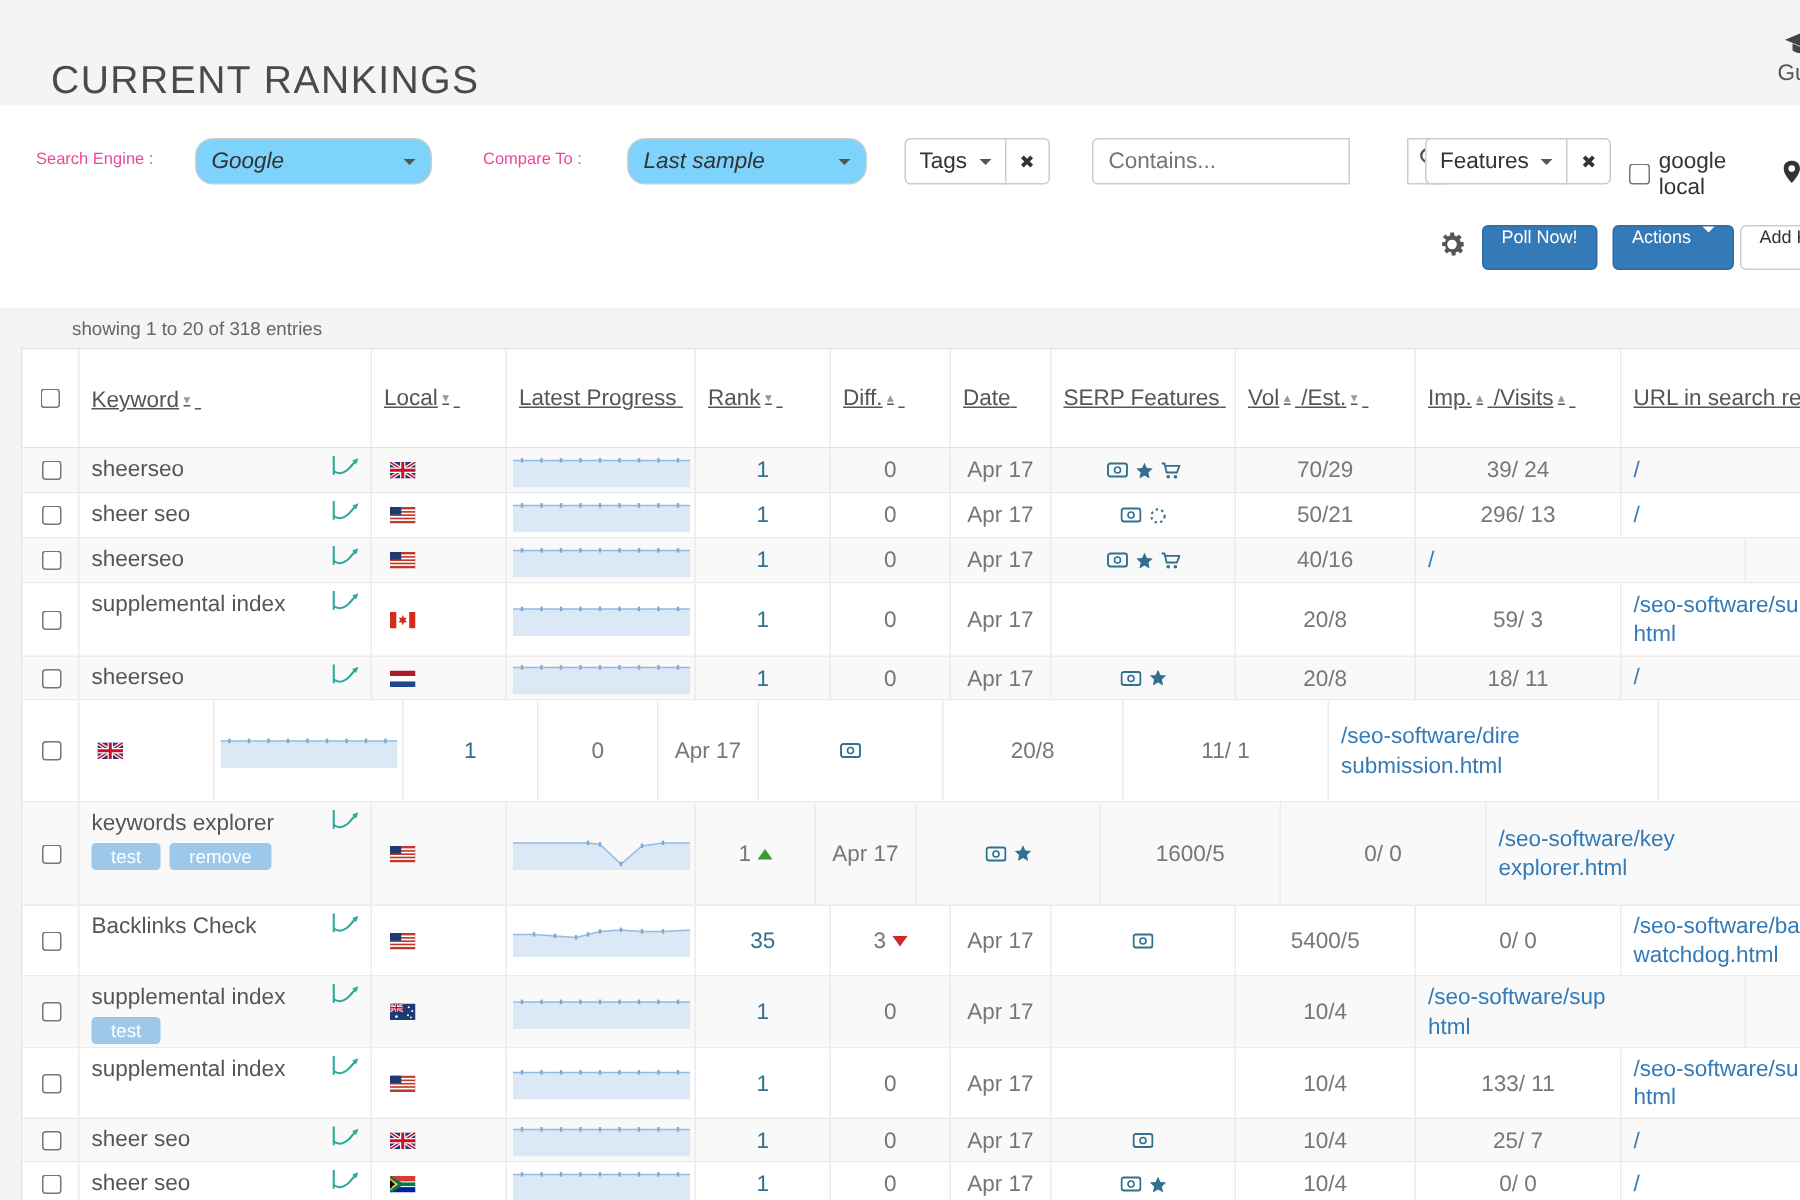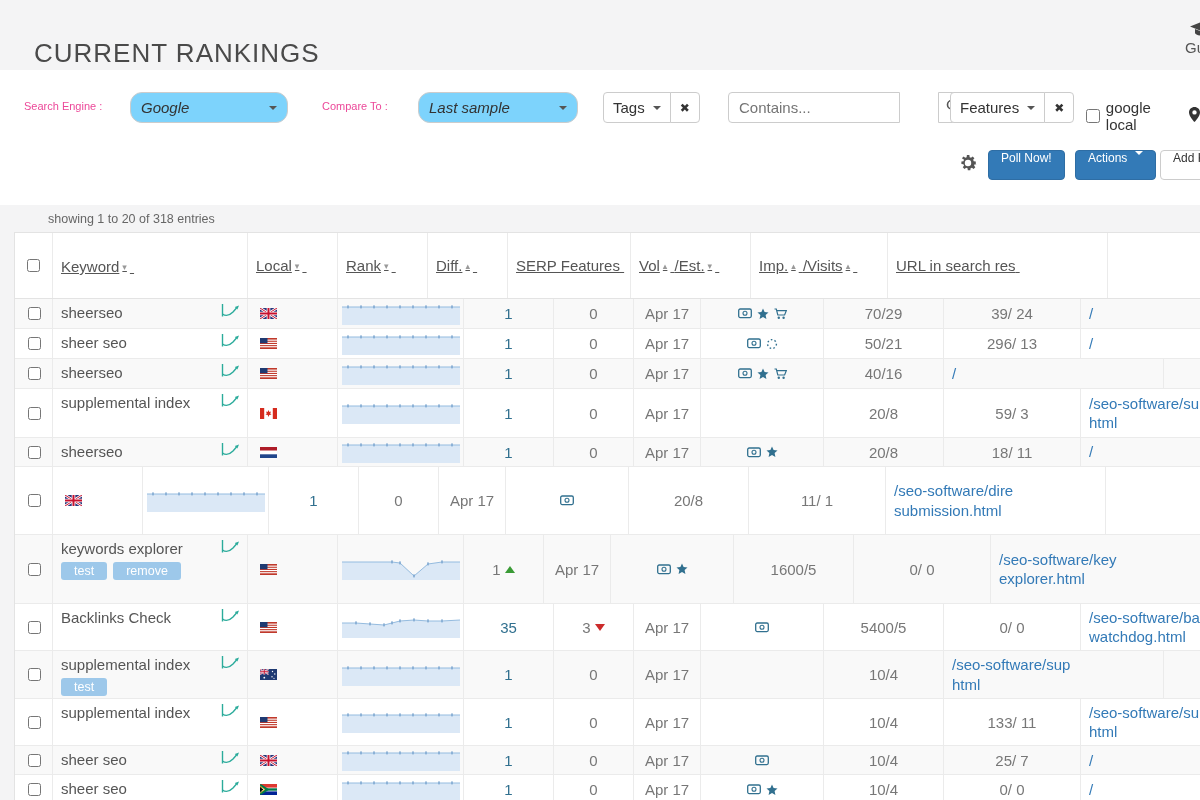--- a/index.html
+++ b/index.html
@@ -160,25 +160,31 @@
     <div class="tr thead" id="thead">
         <div class="td c0">
           <input type="checkbox" style="">
         </div>
         <div class="td c1">
           <span class="hc"><span>Keyword</span><span class="hcaret">▾</span>&nbsp;</span>
         </div>
         <div class="td c2">
           <span class="hc"><span>Local</span><span class="hcaret">▾</span>&nbsp;</span>
         </div>
+        <div class="td c3">
+          <span class="hc"><span>Latest Progress</span>&nbsp;</span>
+        </div>
         <div class="td c4">
           <span class="hc"><span>Rank</span><span class="hcaret">▾</span>&nbsp;</span>
         </div>
         <div class="td c5">
           <span class="hc"><span>Diff.</span><span class="hcaret">▴</span>&nbsp;</span>
+        </div>
+        <div class="td c6">
+          <span class="hc"><span>Date</span>&nbsp;</span>
         </div>
         <div class="td c7">
           <span class="hc"><span>SERP Features</span>&nbsp;</span>
         </div>
         <div class="td c8">
           <span class="hc"><span>Vol</span><span class="hcaret">▴</span>&nbsp;<span>/Est.</span><span class="hcaret">▾</span>&nbsp;</span>
         </div>
         <div class="td c9">
           <span class="hc"><span>Imp.</span><span class="hcaret">▴</span>&nbsp;<span>/Visits</span><span class="hcaret">▴</span>&nbsp;</span>
         </div>

